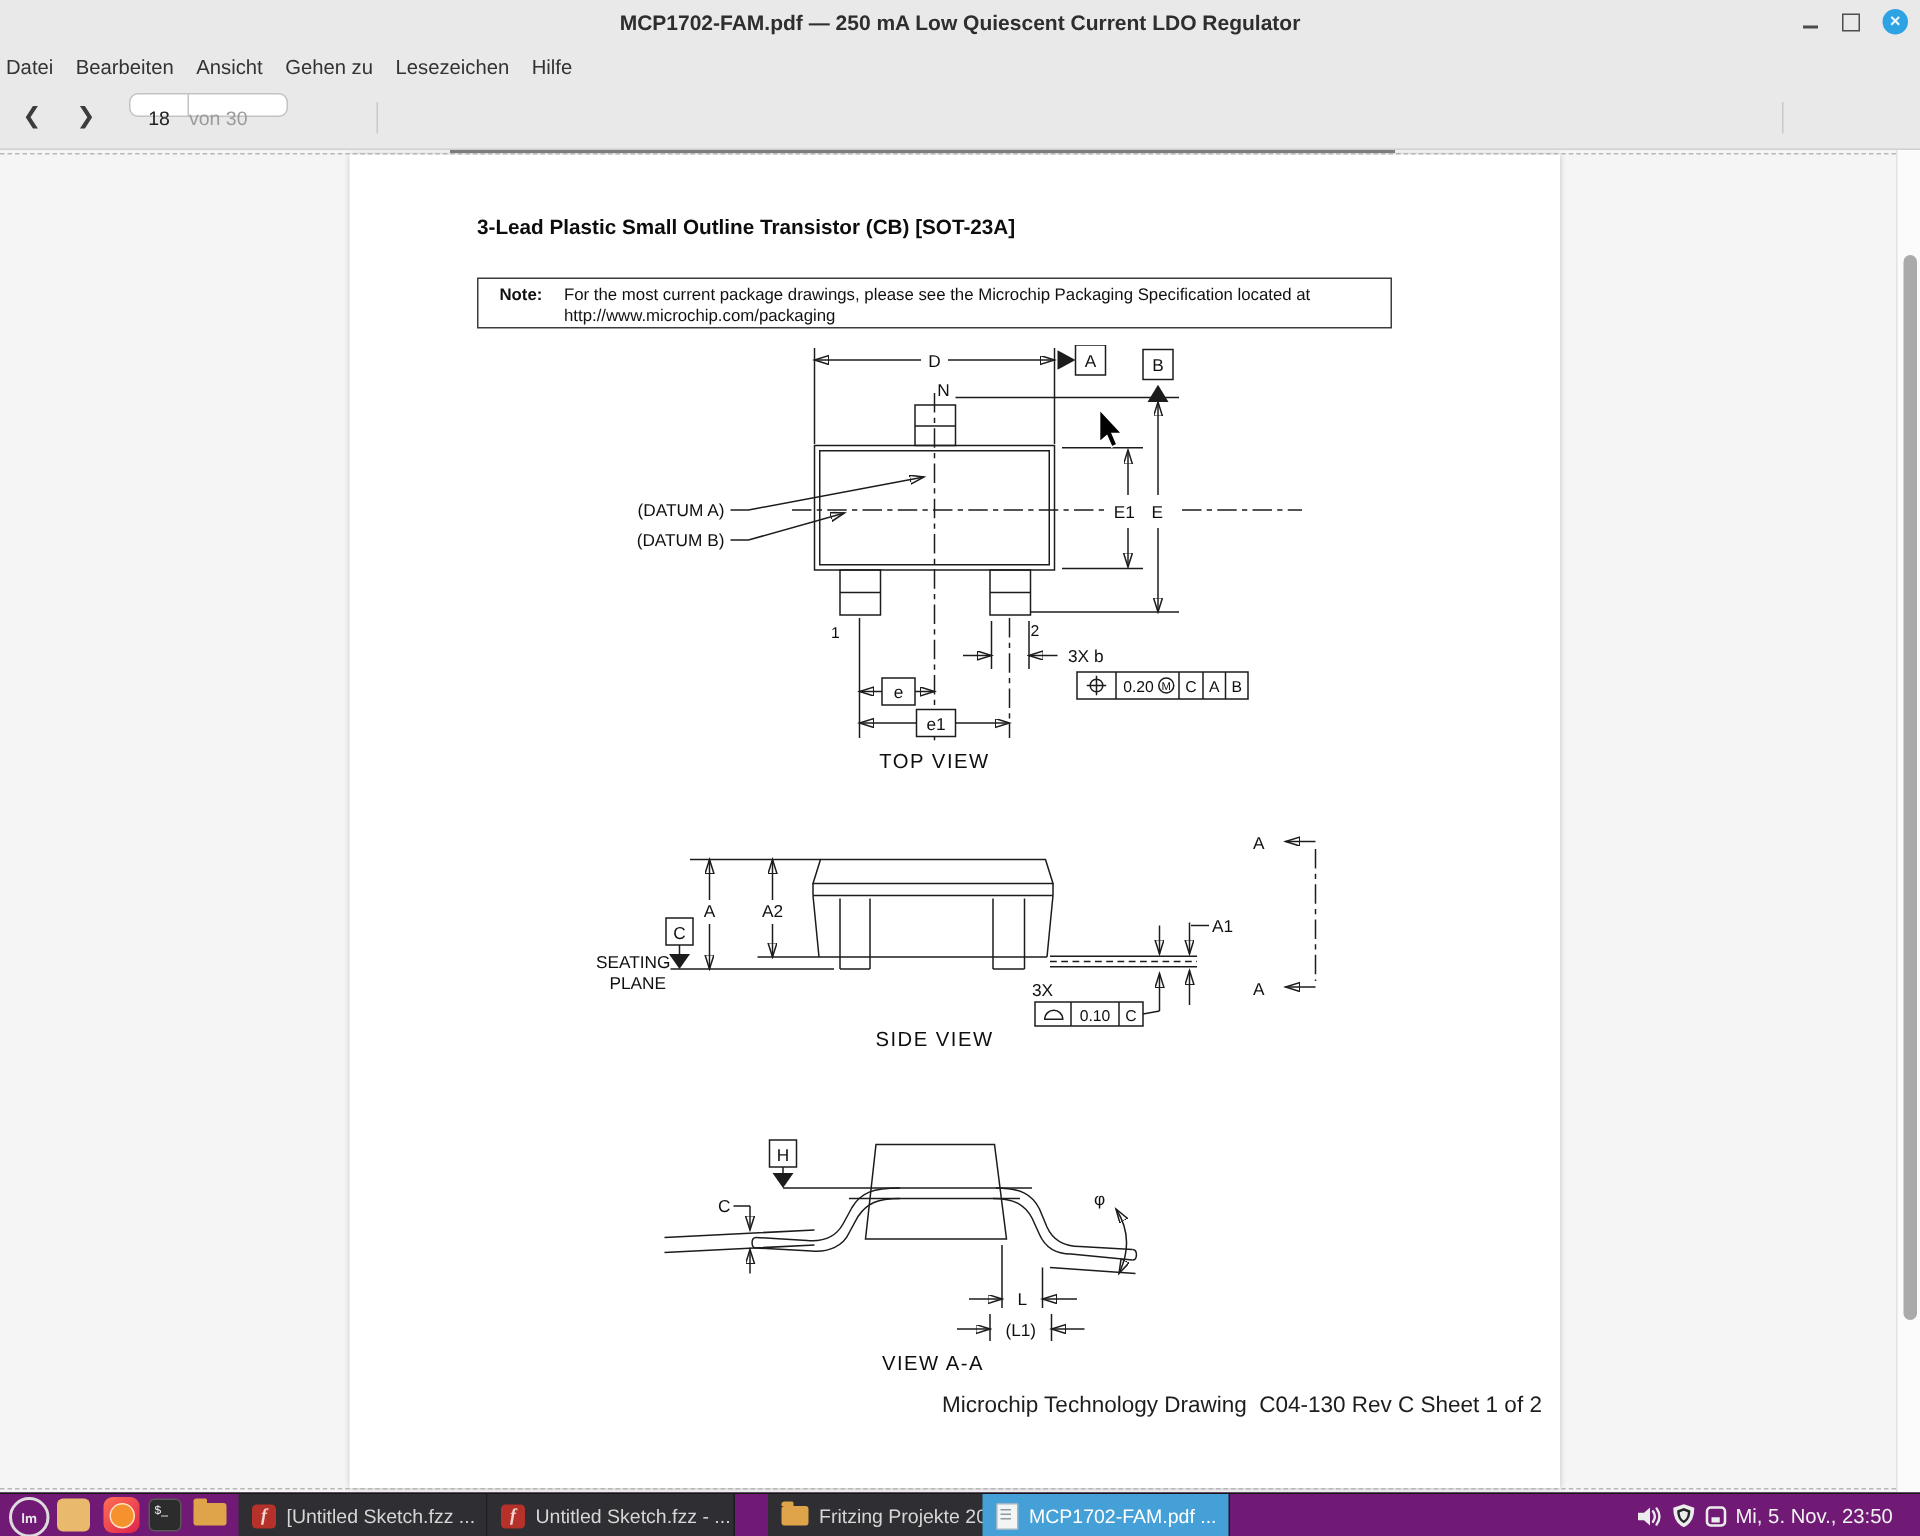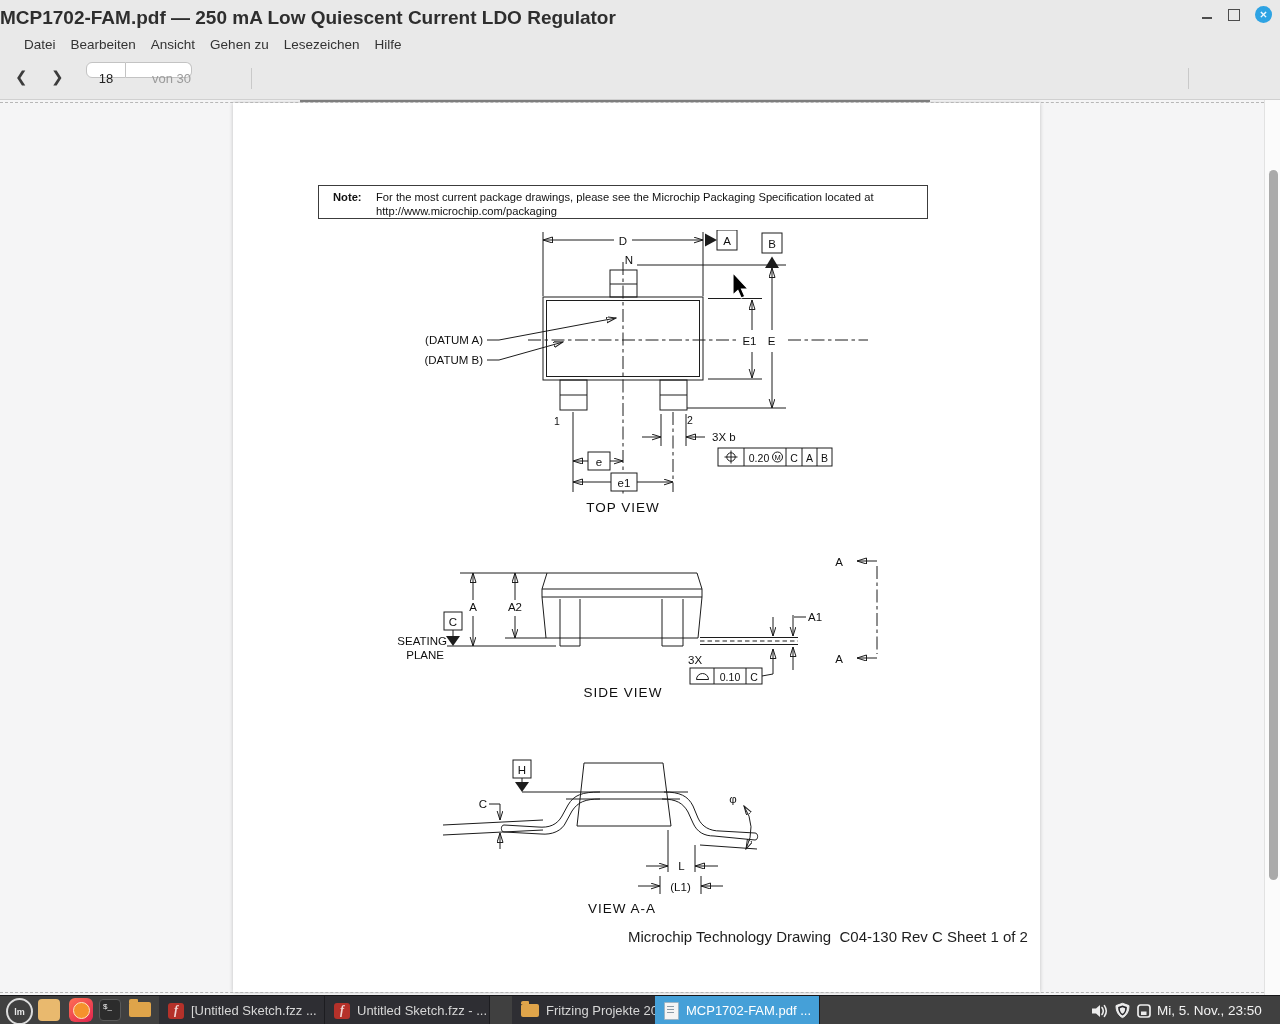--- a/index.html
+++ b/index.html
@@ -1,41 +1,41 @@
 <!DOCTYPE html>
 <html><head>
 <meta charset="utf-8">
 <style>
   html,body{margin:0;padding:0}
   body{width:1280px;height:1024px;position:relative;overflow:hidden;
        font-family:"Liberation Sans",sans-serif;background:#e9e9e9;
        -webkit-font-smoothing:antialiased}
   
   .titlebar{position:absolute;left:0;top:0;width:1280px;height:30px;background:#e9e9e9}
-  .win-title{position:absolute;left:0;right:0;top:7px;
-             font-size:19px;font-weight:bold;color:#2e2e2e}
+  .win-title{position:absolute;left:0;right:0;top:7px;text-align:center;
+             font-size:14px;font-weight:bold;color:#2e2e2e}
   .winctl{position:absolute;right:8px;top:6px;display:flex;align-items:center;gap:15px}
   .btn-min{width:12px;height:14px;position:relative}
   .btn-min::after{content:"";position:absolute;left:1px;right:1px;bottom:3px;height:2px;background:#4d4d4d}
   .btn-max{width:10px;height:10px;border:1.7px solid #4d4d4d;margin-top:1px}
   .btn-close{width:17px;height:17px;border-radius:50%;background:#2ea3e3;color:#eef8ff;
              font-size:9.5px;line-height:17px;text-align:center;font-weight:bold}
   
   .menubar{position:absolute;left:0;top:30px;width:1280px;height:28px;display:flex;
-           align-items:center;padding-left:24px;box-sizing:border-box}
+           align-items:center;padding-left:4px;box-sizing:border-box}
   .menu-item{font-size:13.5px;color:#333;margin-right:15px;white-space:nowrap}
   
   .toolbar{position:absolute;left:0;top:58px;width:1280px;height:42px;background:#e9e9e9;
            border-bottom:1px solid #d0d0d0;box-sizing:border-box}
   .chev{position:absolute;top:10px;font-size:15px;color:#3c3c3c}
   .pg{position:absolute;left:86px;top:4px;height:16px;display:flex}
   .pg-cur{width:40px;border:1px solid #c3c3c3;border-radius:6px 0 0 6px;background:#fff;
           text-align:center;line-height:32px;font-size:13px;color:#222;box-sizing:border-box}
   .pg-tot{width:66px;border:1px solid #c3c3c3;border-left:none;border-radius:0 6px 6px 0;background:#fff;
-          text-align:right;line-height:32px;font-size:13px;color:#9b9b9b;box-sizing:border-box}
+          text-align:left;line-height:32px;font-size:13px;color:#9b9b9b;box-sizing:border-box}
   .tsep{position:absolute;top:10px;width:1px;height:21px;background:#c9c9c9}
   .sqbtn{position:absolute;top:71px;width:18px;height:18px;background:#3b3b3b;border-radius:4px;
          color:#fff;text-align:center;line-height:17px;font-size:13px;font-weight:bold}
   .lines-icon{position:absolute;left:1210px;top:69px;width:20px;height:21px}
   .lines-icon i{position:absolute;height:2.4px;background:#9c9c9c;left:4px;border-radius:1px}
   .lines-icon i:nth-child(1){top:0;width:12px}
   .lines-icon i:nth-child(2){top:5px;width:12px}
   .lines-icon i:nth-child(3){top:10px;width:19px;left:0;background:#2e2e2e}
   .lines-icon i:nth-child(4){top:15px;width:12px}
   .copy-icon{position:absolute;left:1246px;top:68px;width:22px;height:22px}
@@ -65,21 +65,21 @@
   .drw .cap{font-size:13.5px;letter-spacing:1px}
   .drw .s10{font-size:10.5px}
   .drw .s8{font-size:7.5px}
   .drw .ts{text-anchor:start}
   .drw .te{text-anchor:end}
   .drw .cur{fill:#000;stroke:#fff;stroke-width:1.1}
   .scroll-track{position:absolute;left:1264px;top:0;width:16px;height:895px;background:#fbfbfb;
                 border-left:1px solid #e2e2e2;box-sizing:border-box}
   .scroll-thumb{position:absolute;left:4px;top:70px;width:9px;height:710px;background:#aaaaaa;border-radius:5px}
   
-  .taskbar{position:absolute;left:0;top:995px;width:1280px;height:29px;background:#404040;border-top:1px solid #161618;box-sizing:border-box}
+  .taskbar{position:absolute;left:0;top:995px;width:1280px;height:29px;background:#701a75;border-top:1px solid #161618;box-sizing:border-box}
   .launch{position:absolute;top:2px;display:flex;align-items:center;justify-content:center}
   .mint{left:6px;width:23px;height:23px;border-radius:50%;border:2px solid #dcdcdc;color:#e8e8e8;
         font-size:9px;font-weight:bold}
   .files{left:38px;top:3px;width:22px;height:22px;border-radius:4px;background:#e9b96e}
   .ff{left:69px;width:24px;height:24px;border-radius:6px;background:linear-gradient(140deg,#ff7054,#e0234e)}
   .ff-in{width:15px;height:15px;border-radius:50%;background:#f5922d;border:1.6px solid #ffe3c2}
   .term{left:99px;top:3px;width:22px;height:22px;border-radius:4px;background:#2c2c2c;border:1px solid #595959;
         color:#f0f0f0;font-size:8px;justify-content:flex-start;align-items:flex-start;padding:2px 0 0 3px;box-sizing:border-box}
   .folder{left:129px;top:6px;width:22px;height:15px;background:#dfa44a;border-radius:2px;position:absolute}
   .folder::before{content:"";position:absolute;left:0;top:-3px;width:9px;height:4px;background:#dfa44a;border-radius:2px 1px 0 0}
@@ -154,20 +154,21 @@
     <div class="copy-back"></div>
     <div class="copy-front">
         <div class="copy-mark"></div>
       </div>
   </div>
 </div>
 
 <div class="docarea">
   <div class="page">
 
+    <div class="heading">3-Lead Plastic Small Outline Transistor (CB) [SOT-23A]</div>
 
     <div class="notebox">
       <span class="note-label">Note:</span>
       <span class="note-l1">For the most current package drawings, please see the Microchip Packaging Specification located at</span>
       <span class="note-l2">http://www.microchip.com/packaging</span>
     </div>
 
     <svg class="drw" width="807" height="736" viewBox="233 230 807 736">
       <defs>
         <marker id="ae" markerWidth="11" markerHeight="8" refX="9.5" refY="3" orient="auto" markerUnits="userSpaceOnUse">

